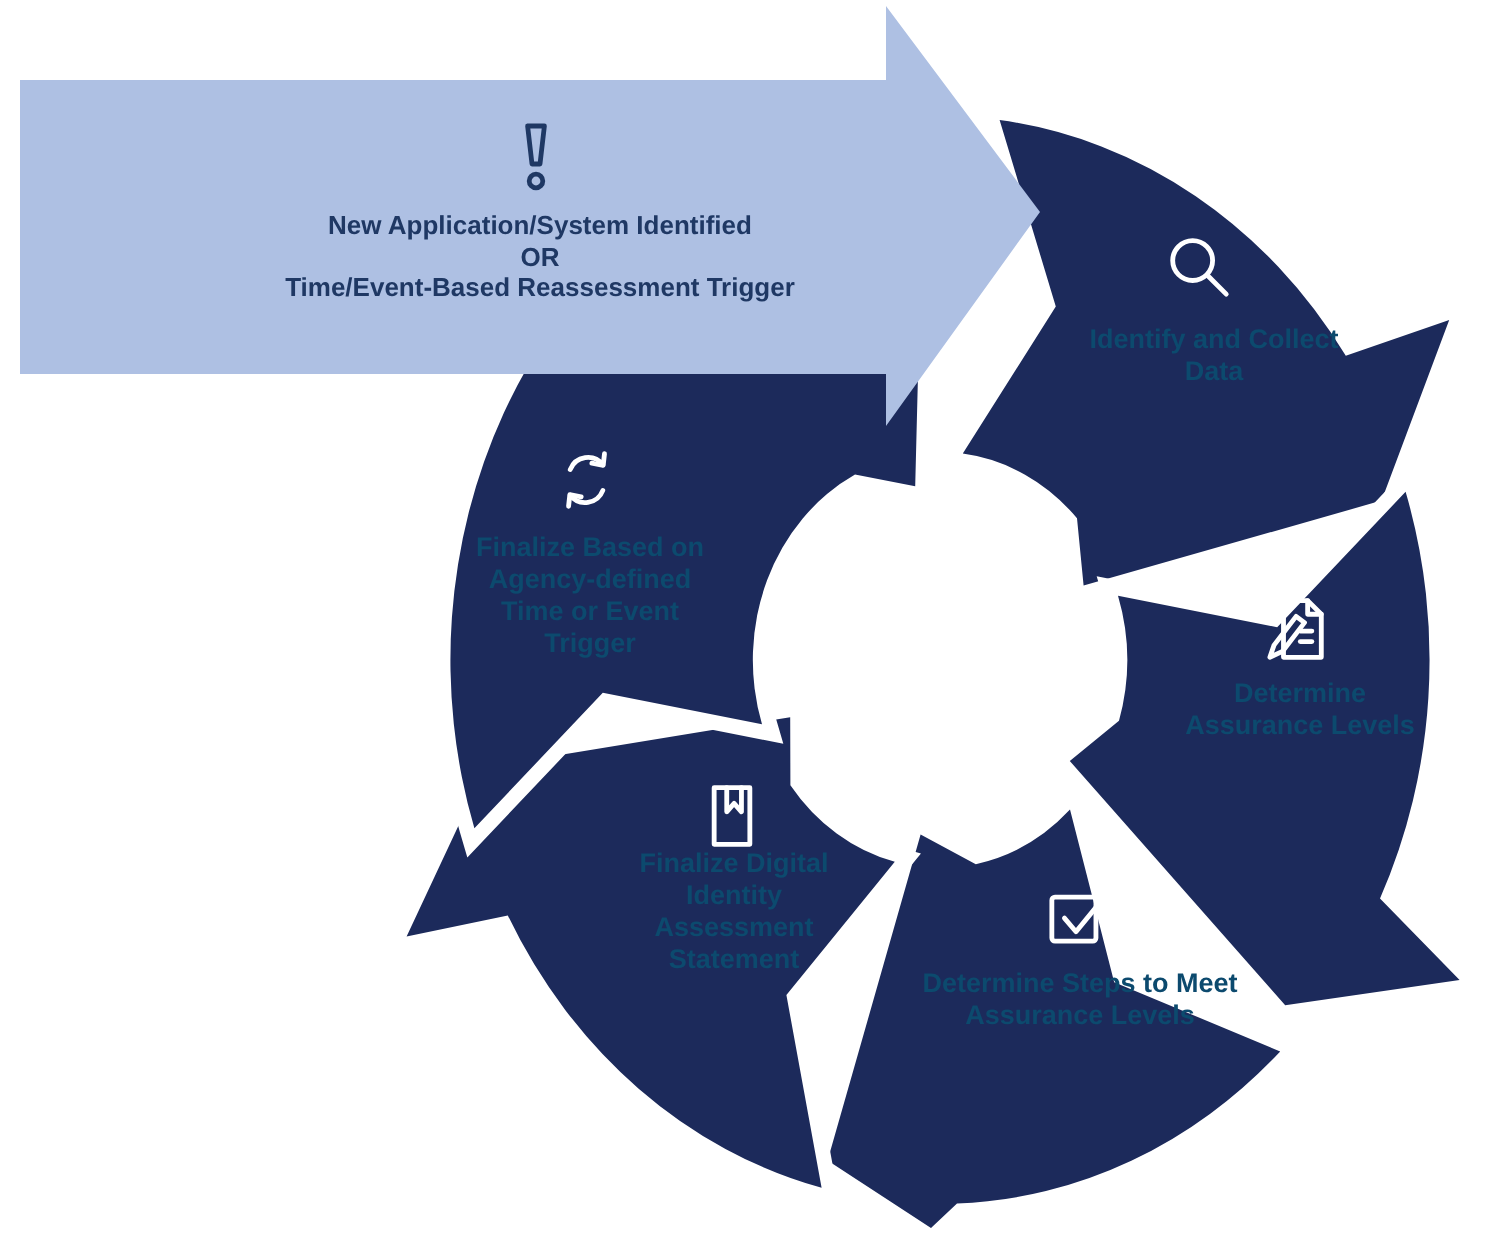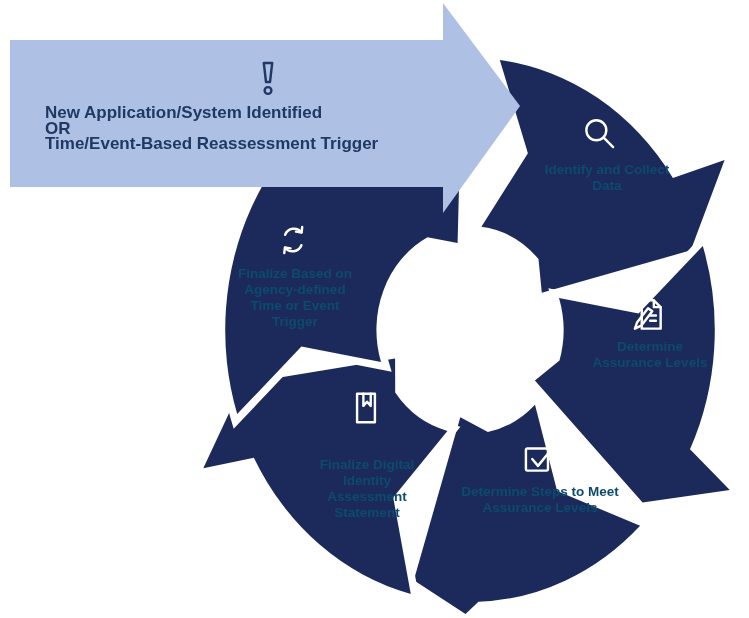--- a/index.html
+++ b/index.html
@@ -10,22 +10,22 @@
   #cycle-svg{position:absolute;left:0;top:0;}
   .seg{stroke:#ffffff;stroke-width:15;paint-order:stroke;stroke-linejoin:miter;}
   .overlay-item{position:absolute;display:block;}
   .step-label{
     position:absolute;color:#0c4a6e;font-weight:bold;font-size:13.5px;line-height:16px;
     text-align:center;white-space:pre-line;letter-spacing:0px;
   }
   .step-icon{position:absolute;width:42px;height:42px;}
   .step-icon svg{width:42px;height:42px;display:block;}
   .trigger-text{
-    position:absolute;color:#1f3864;font-weight:bold;font-size:17px;line-height:15.5px;
-    text-align:left;white-space:pre-line;
+    position:absolute;color:#1f3864;font-weight:bold;font-size:13px;line-height:15.5px;
+    text-align:center;white-space:pre-line;
   }
   .trigger-icon{position:absolute;width:44px;height:46px;}
   .trigger-icon svg{width:44px;height:46px;display:block;}
 </style>
 </head>
 <body>
 
 <div id="stage">
   <svg id="cycle-svg" width="749" height="618" viewBox="0 0 749 618">
       <path d="M499.8 60.0 A244.8 272 0 0 1 672.9 177.9 L724.6 160.0 L690.8 250.3 L541.8 292.8 L538.5 259.1 A93.6 104 0 0 0 481.4 226.8 L527.9 153.3 Z" fill="#1c2a5b" class="seg"></path>
@@ -62,21 +62,21 @@
         </svg>
       </div>
       <div class="step-label overlay-item" style="left: 425px; top: 484px; width: 230px; text-align: center;">Determine Steps to Meet
 Assurance Levels</div>
       <div class="step-icon overlay-item" style="left: 345px; top: 387px;">
         <svg viewBox="0 0 40 40">
           <rect x="11.5" y="6.5" width="17" height="27" fill="none" stroke="#ffffff" stroke-width="2.3" stroke-linecap="round" stroke-linejoin="round"></rect>
           <path d="M17.5 6.5 v11.5 l3.5-4 3.5 4 V6.5" fill="none" stroke="#ffffff" stroke-width="2.3" stroke-linecap="round" stroke-linejoin="round"></path>
         </svg>
       </div>
-      <div class="step-label overlay-item" style="left: 277px; top: 457px; width: 180px;">Finalize Digital
+      <div class="step-label overlay-item" style="left: 277px; top: 424px; width: 180px;">Finalize Digital
 Identity
 Assessment
 Statement</div>
       <div class="step-icon overlay-item" style="left: 272px; top: 219px;">
         <svg viewBox="0 0 40 40">
           <path d="M12.5 15 a9,9 0 0 1 15.5-2.3" fill="none" stroke="#ffffff" stroke-width="2.3" stroke-linecap="round" stroke-linejoin="round"></path>
           <path d="M28.8 7.5 l-0.6 5.5 -5.4-1" fill="none" stroke="#ffffff" stroke-width="2.3" stroke-linecap="round" stroke-linejoin="round"></path>
           <path d="M28 25 a9,9 0 0 1 -15.5 2.3" fill="none" stroke="#ffffff" stroke-width="2.3" stroke-linecap="round" stroke-linejoin="round"></path>
           <path d="M11.7 32.5 l0.6-5.5 5.4 1" fill="none" stroke="#ffffff" stroke-width="2.3" stroke-linecap="round" stroke-linejoin="round"></path>
         </svg>

